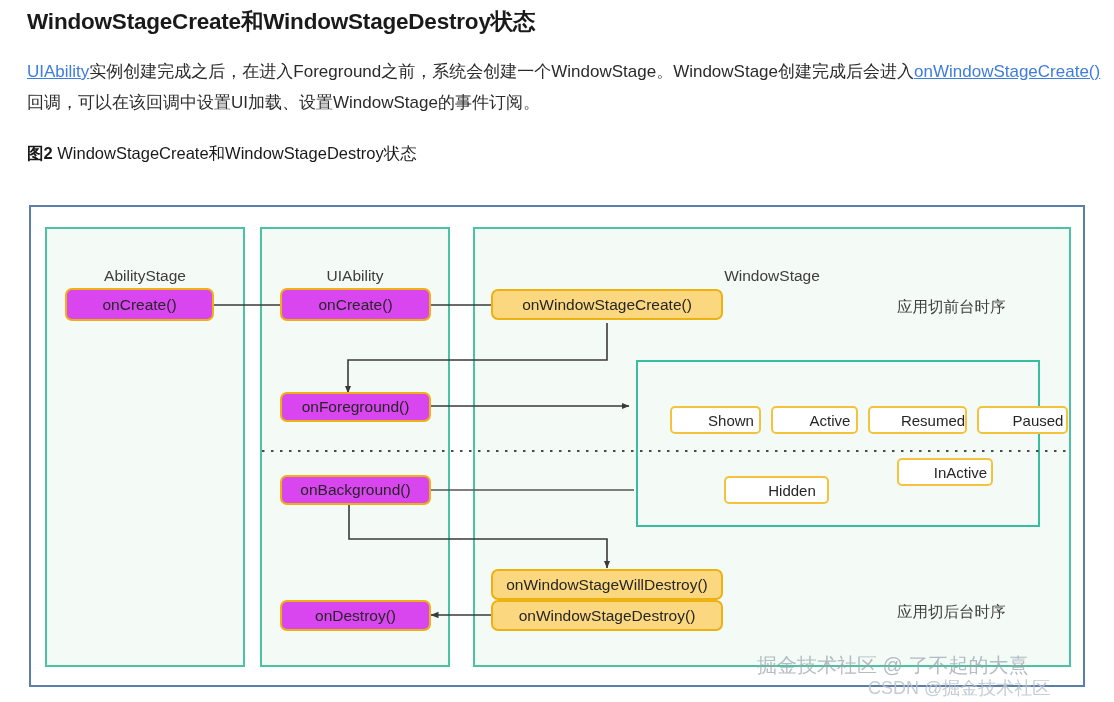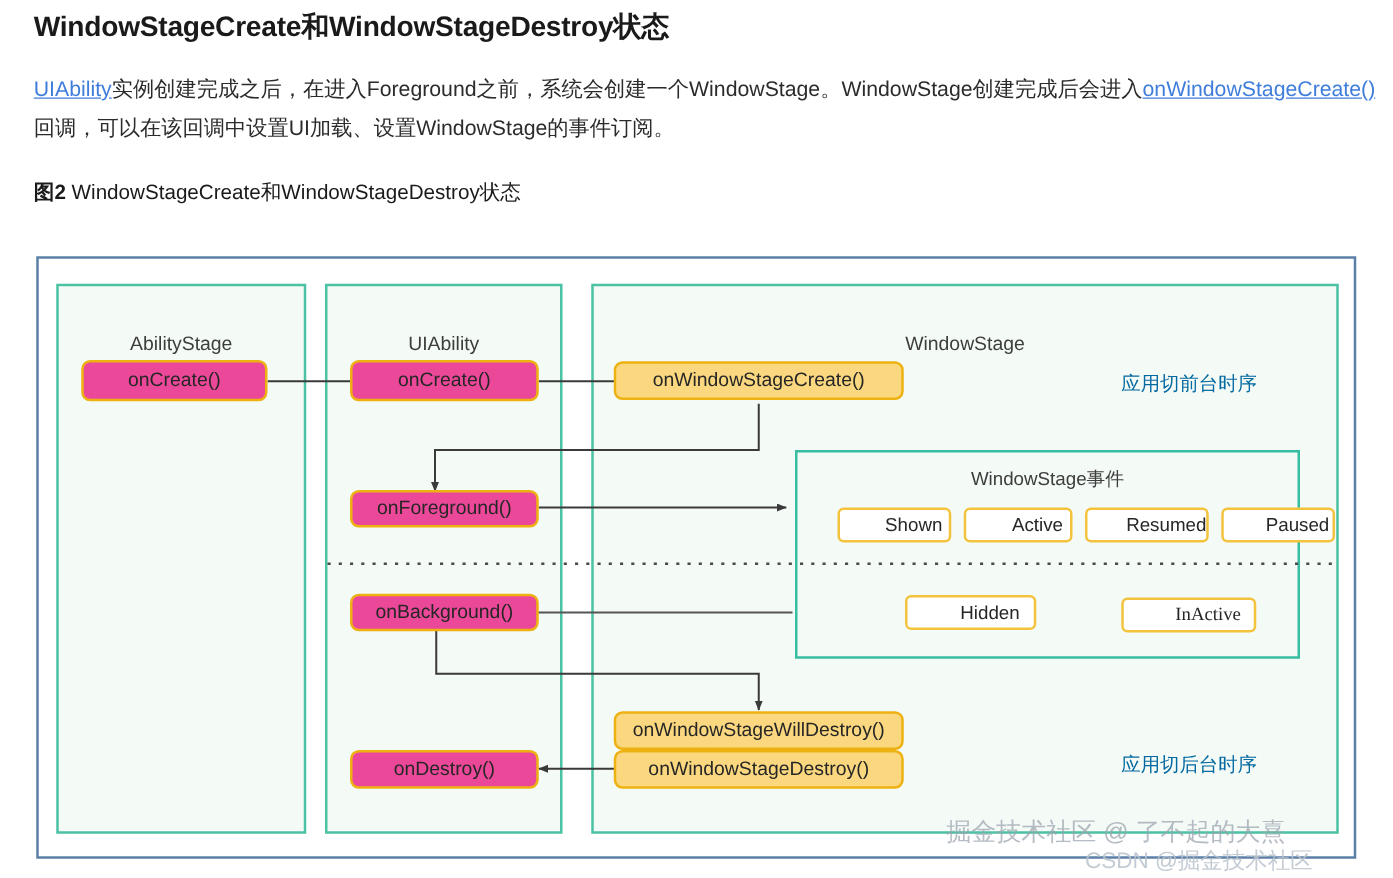--- a/index.html
+++ b/index.html
@@ -95,21 +95,21 @@
     position: absolute;
     border: 2px solid #edb211;
     border-radius: 7px;
     display: flex;
     align-items: center;
     justify-content: center;
     font-size: 15.5px;
     color: #262626;
     white-space: nowrap;
   }
-  .node.white { background: #ec4899; }
+  .node.white { background: #d946ef; }
   .node.amber { background: #fbd87f; border-color: #edb211; }
 
   
   .chip {
     position: absolute;
     height: 28px;
     border: 2px solid #f3c33e;
     border-radius: 5px;
     background: #ffffff;
     display: flex;
@@ -118,21 +118,21 @@
     font-size: 15px;
     color: #262626;
     white-space: nowrap;
     padding-left: 31px;
   }
 
   
   .annotation {
     position: absolute;
     font-size: 15.5px;
-    color: #0369a1;
+    color: #404040;
     white-space: nowrap;
   }
 
   
   .overlay {
     position: absolute;
     left: 0; top: 0;
     width: 1056px; height: 482px;
     pointer-events: none;
   }
@@ -178,29 +178,28 @@
 
     <div class="lane lane-uiability">
       <div class="lane-title">UIAbility</div>
     </div>
 
     <div class="lane lane-windowstage">
       <div class="lane-title">WindowStage</div>
     </div>
 
     <div class="events-panel">
-      <div class="events-title">WindowStage事件</div>
 
       <div class="chip" style="left:32px;  top:44px; width:91px;">Shown</div>
       <div class="chip" style="left:133px; top:44px; width:87px;">Active</div>
       <div class="chip" style="left:230px; top:44px; width:99px;">Resumed</div>
       <div class="chip" style="left:339px; top:44px; width:91px;">Paused</div>
 
       <div class="chip" style="left:86px;  top:114px; width:105px;">Hidden</div>
-      <div class="chip" style="left:259px; top:116px; width:108px;font-family:Liberation Serif, serif;">InActive</div>
+      <div class="chip" style="left:259px; top:96px; width:96px;">InActive</div>
     </div>
 
     <svg class="overlay" viewBox="0 0 1056 482" xmlns="http://www.w3.org/2000/svg">
       <defs>
         <marker id="ah" markerWidth="9" markerHeight="9" refX="7.5" refY="3.2" orient="auto" markerUnits="userSpaceOnUse">
           <path d="M0,0 L8,3.2 L0,6.4 z" fill="#3a3a3a"></path>
         </marker>
       </defs>
 
       <line x1="231" y1="244" x2="1038" y2="244" stroke="#4a4a4a" stroke-width="2" stroke-dasharray="2.5 6.5"></line>

